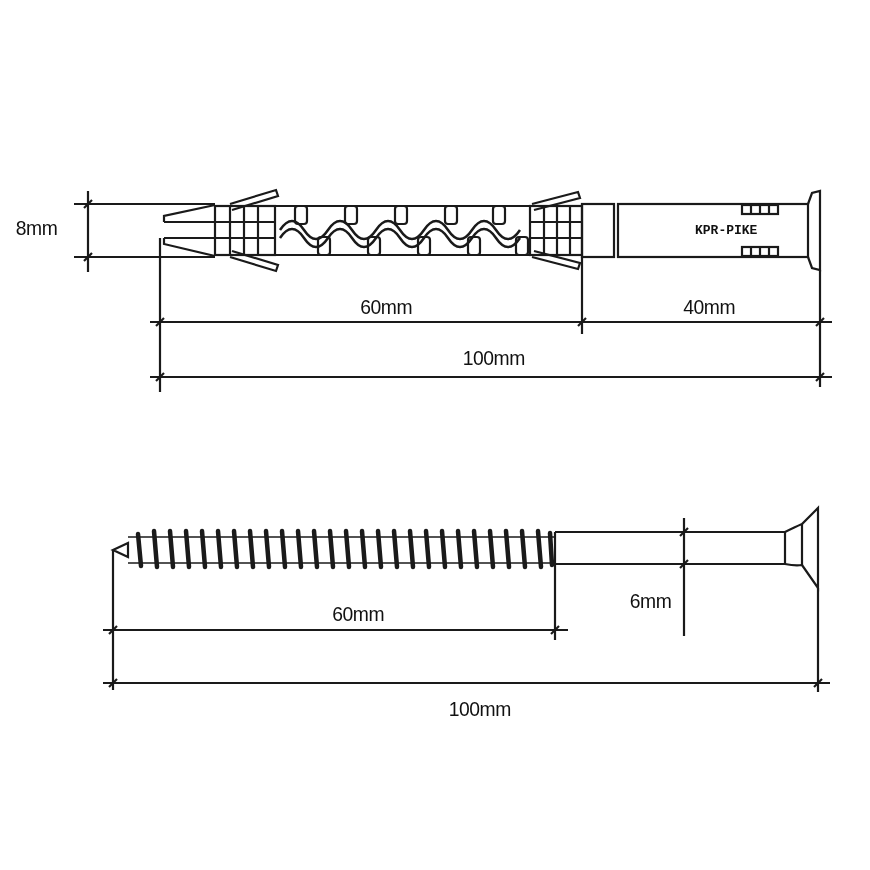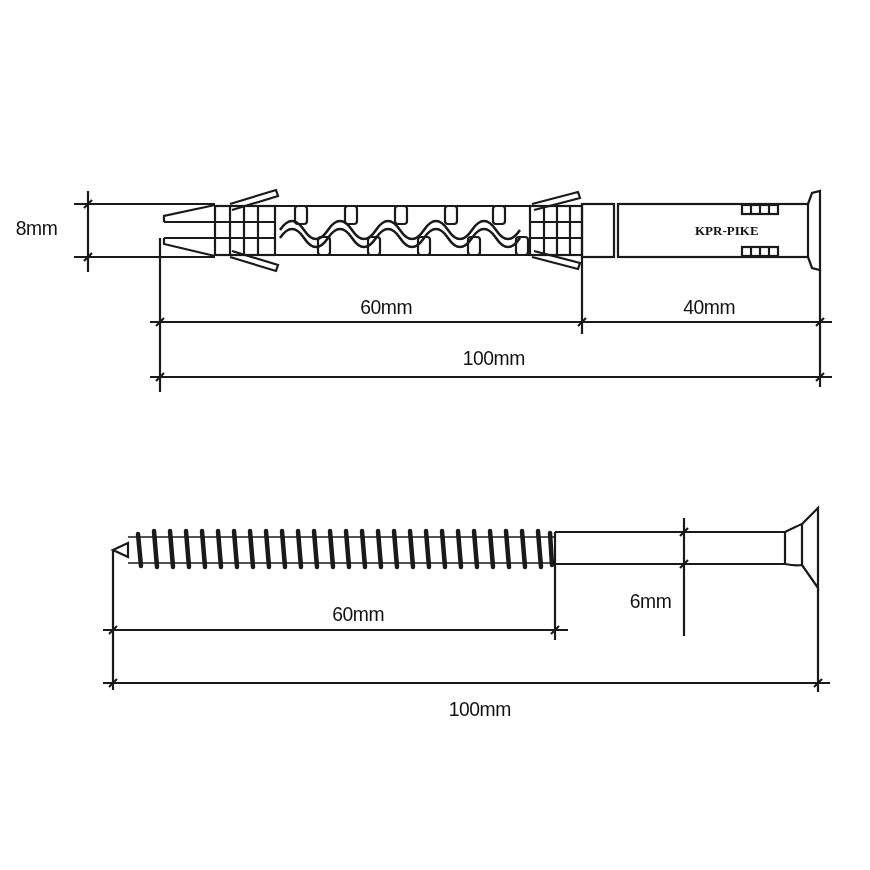--- a/index.html
+++ b/index.html
@@ -1,19 +1,19 @@
 <!DOCTYPE html>
 <html><head>
 <meta charset="utf-8">
 <style>
   html, body { margin: 0; padding: 0; background: #ffffff; }
   body { width: 870px; height: 870px; position: relative; overflow: hidden; font-family: "Liberation Sans", sans-serif; }
   svg { position: absolute; left: 0; top: 0; }
   .lbl { position: absolute; font-family: "Liberation Sans", sans-serif; font-size: 21px; color: #111; letter-spacing: -0.5px; white-space: nowrap; transform: scaleX(0.92); transform-origin: center; }
-  .brand { position: absolute; font-family: Liberation Serif, serif; font-weight: bold; font-size: 13px; color: #111; white-space: nowrap; }
+  .brand { position: absolute; font-family: Liberation Mono, monospace; font-weight: bold; font-size: 13px; color: #111; white-space: nowrap; }
 </style>
 </head>
 <body>
 
 <svg width="870" height="870" viewBox="0 0 870 870">
   <g stroke="#1a1a1a" fill="none" stroke-width="2.2">
 
     <g>
 
       <line x1="88" y1="191" x2="88" y2="272"></line>

